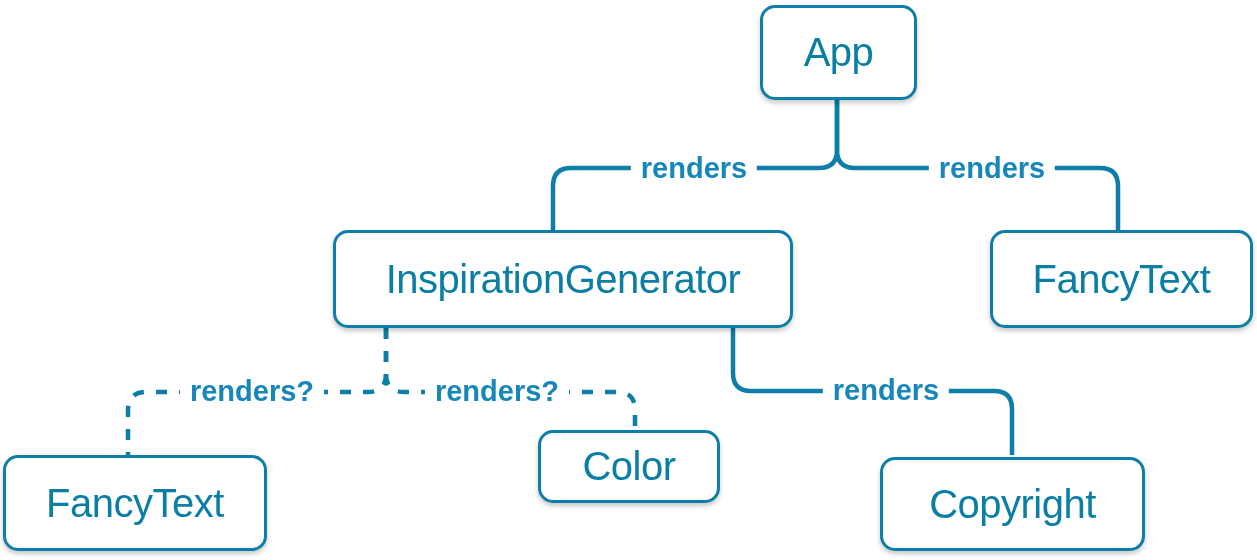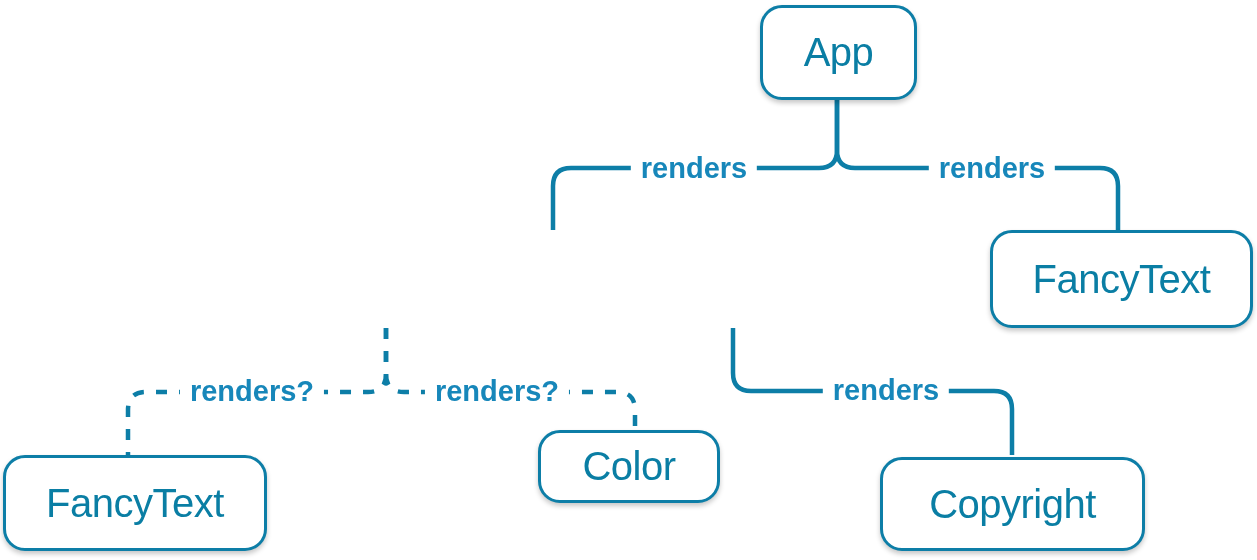--- a/index.html
+++ b/index.html
@@ -35,21 +35,21 @@
   .edges path.dashed {
     stroke-dasharray: 11 12;
   }
   .node {
     position: absolute;
     display: flex;
     align-items: center;
     justify-content: center;
     background: var(--box-fill);
     border: 3px solid var(--box-border);
-    border-radius: 22px;
+    border-radius: 15px;
     box-shadow: 0 3px 5px rgba(0,0,0,0.22);
     color: var(--box-text);
     font-size: 40px;
     font-weight: 500;
     letter-spacing: -0.5px;
     white-space: nowrap;
   }
   .edge-label {
     position: absolute;
     transform: translate(-50%, -50%);
@@ -78,20 +78,23 @@
   <div class="edge-label" style="left:694px; top:169px;">renders</div>
   <div class="edge-label" style="left:992px; top:169px;">renders</div>
   <div class="edge-label" style="left:252px; top:392px;">renders?</div>
   <div class="edge-label" style="left:497px; top:392px;">renders?</div>
   <div class="edge-label" style="left:886px; top:391px;">renders</div>
 
   <div class="node" style="left:760px; top:5px; width:157px; height:95px;">
     <span>App</span>
   </div>
 
+  <div class="node" style="left:333px; top:230px; width:460px; height:98px;">
+    <span>InspirationGenerator</span>
+  </div>
 
   <div class="node" style="left:990px; top:230px; width:263px; height:98px;">
     <span>FancyText</span>
   </div>
 
   <div class="node" style="left:3px; top:455px; width:264px; height:96px;">
     <span>FancyText</span>
   </div>
 
   <div class="node" style="left:538px; top:430px; width:182px; height:73px;">

